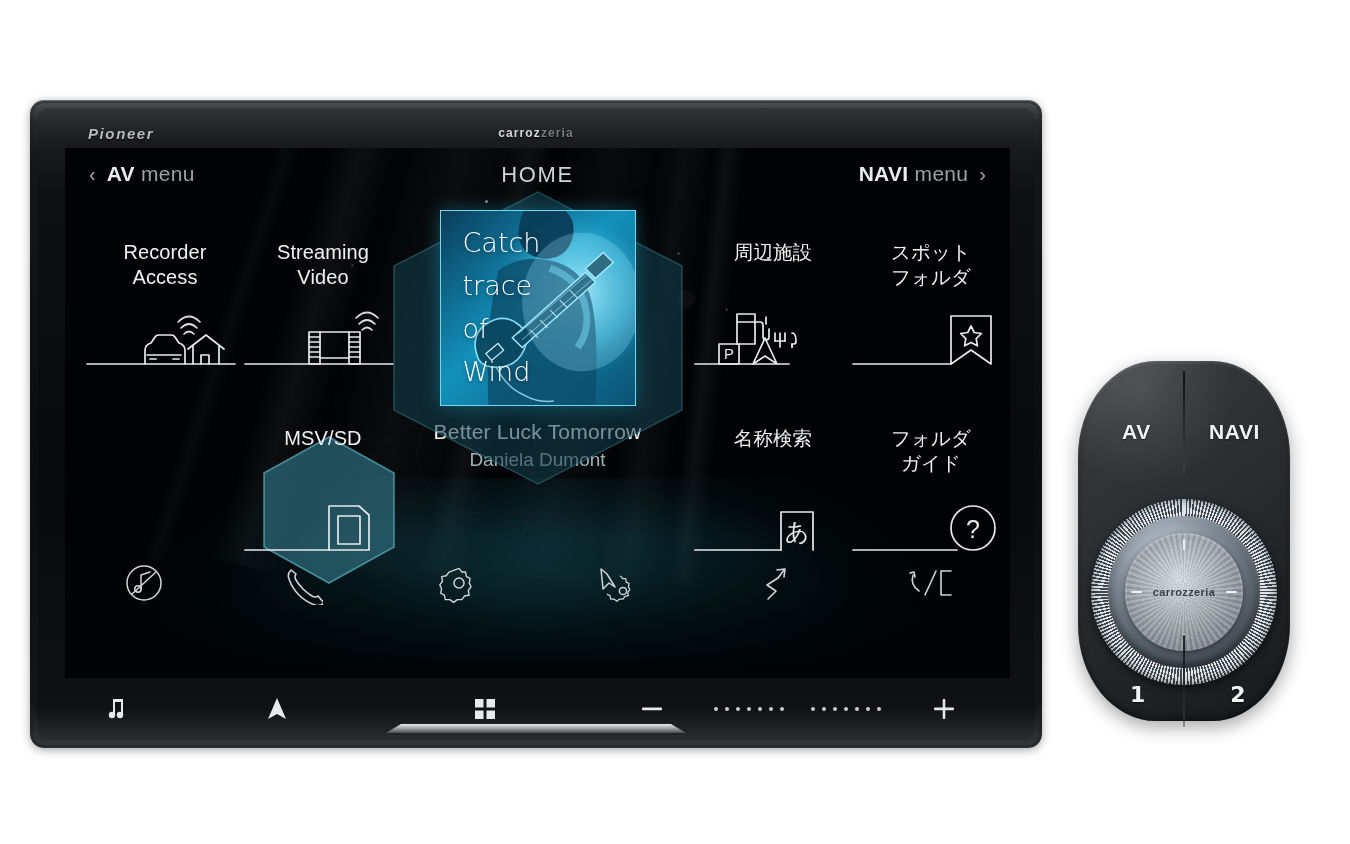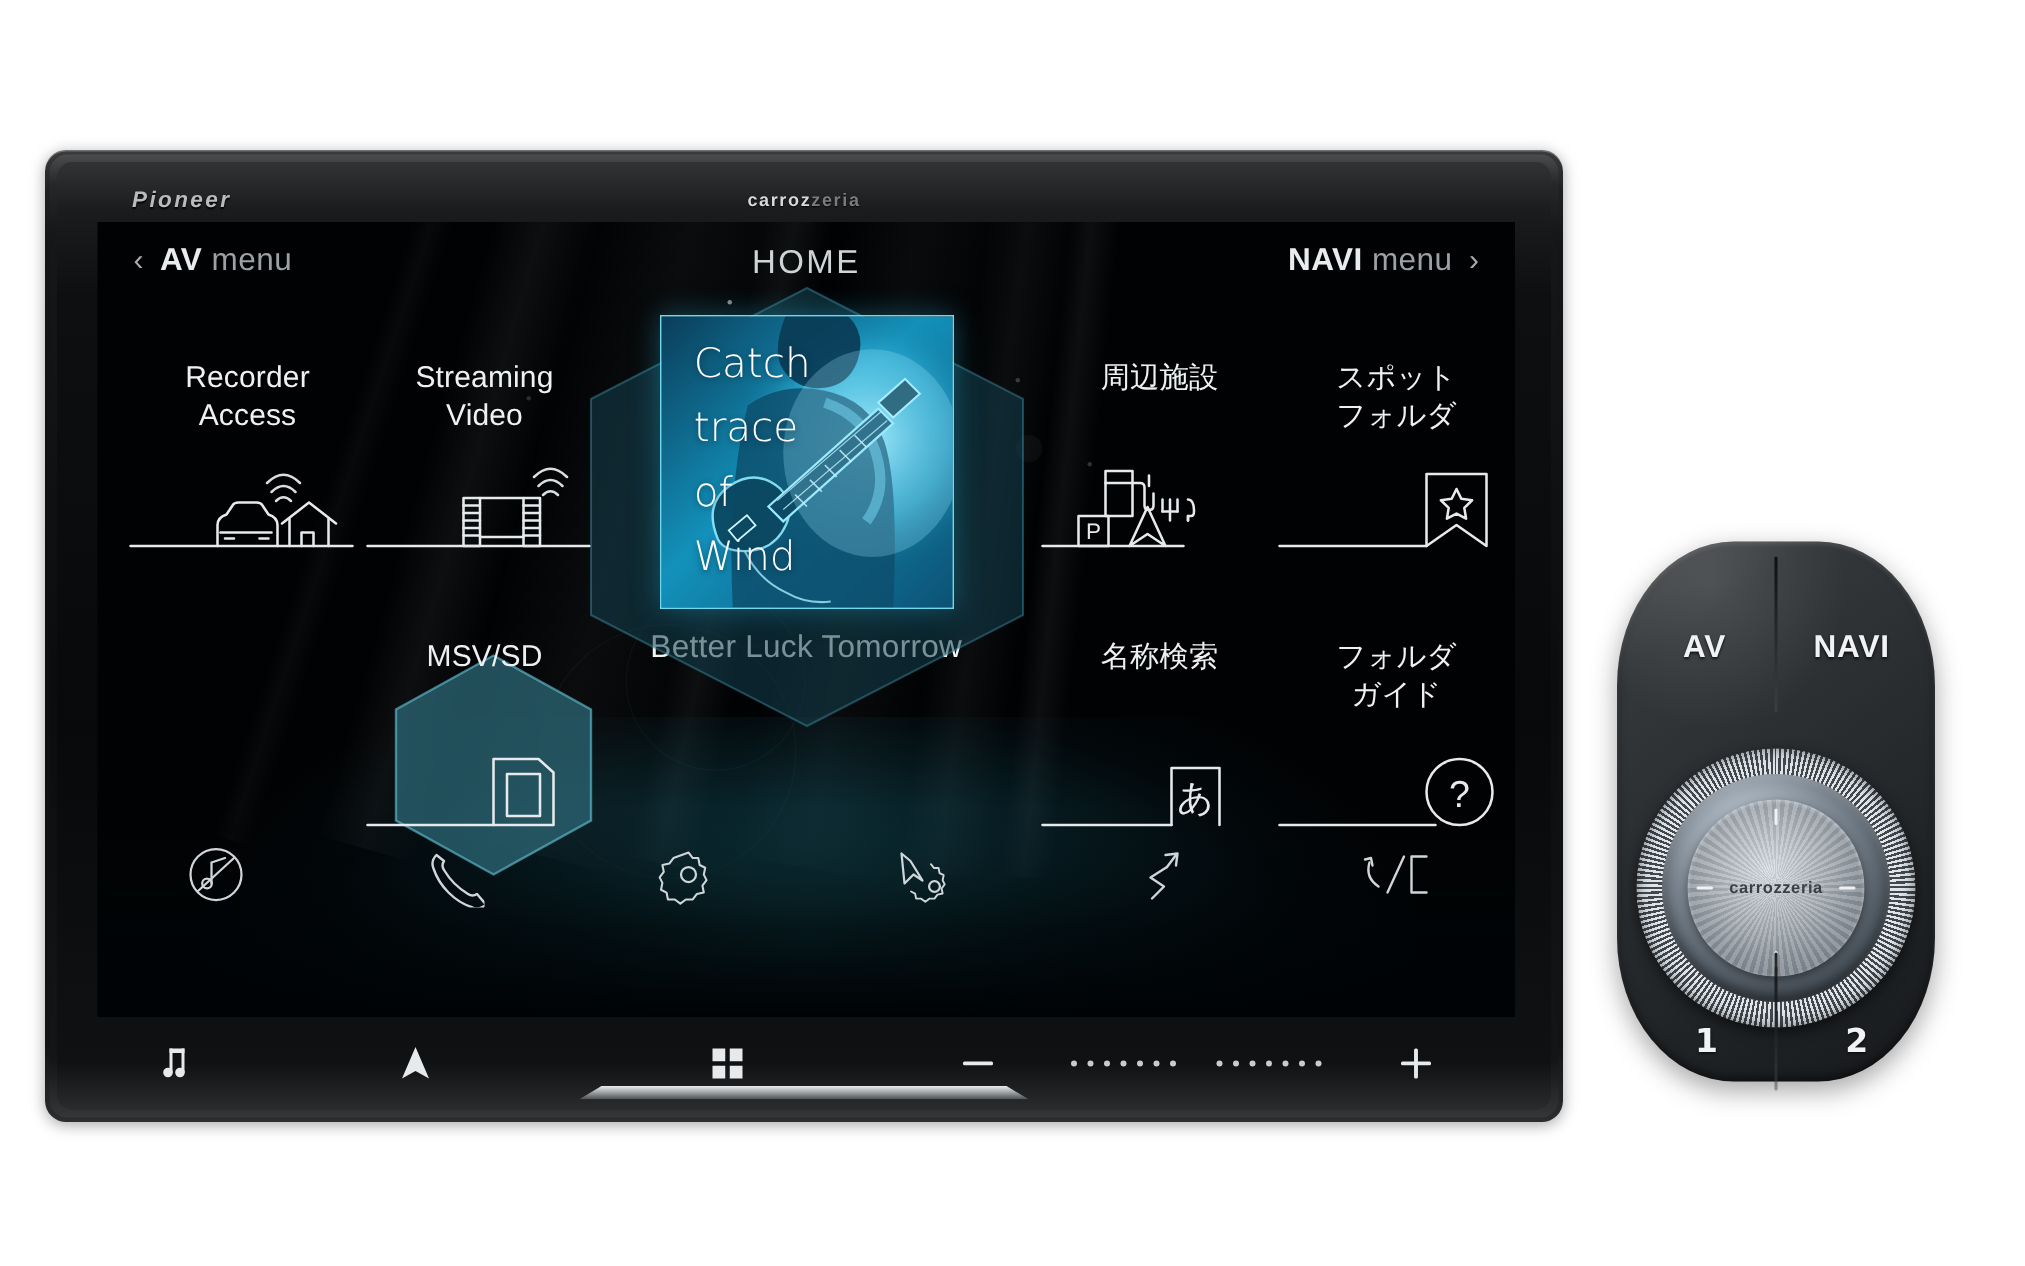--- a/index.html
+++ b/index.html
@@ -401,20 +401,21 @@
               <ellipse cx="142" cy="92" rx="60" ry="70" fill="#9fe9ff" opacity="0.26"></ellipse>
             </svg>
             <div class="album-title">Catch
 trace
 of
 Wind</div>
           </div>
 
           <div class="track">
             <div class="track-title">Better Luck Tomorrow</div>
+            <div class="track-artist">Daniela Dumont</div>
           </div>
         </div>
 
         <div class="softrow">
           <div class="softkey">
             <svg width="44" height="44" viewBox="0 0 44 44" fill="none" stroke="#cfd6d9" stroke-width="1.5" stroke-linecap="round">
               <circle cx="22" cy="22" r="17"></circle>
               <path d="M19 28 V14 l9 -3"></path>
               <circle cx="16" cy="28" r="3.2"></circle>
               <path d="M10 33 L34 11"></path>

